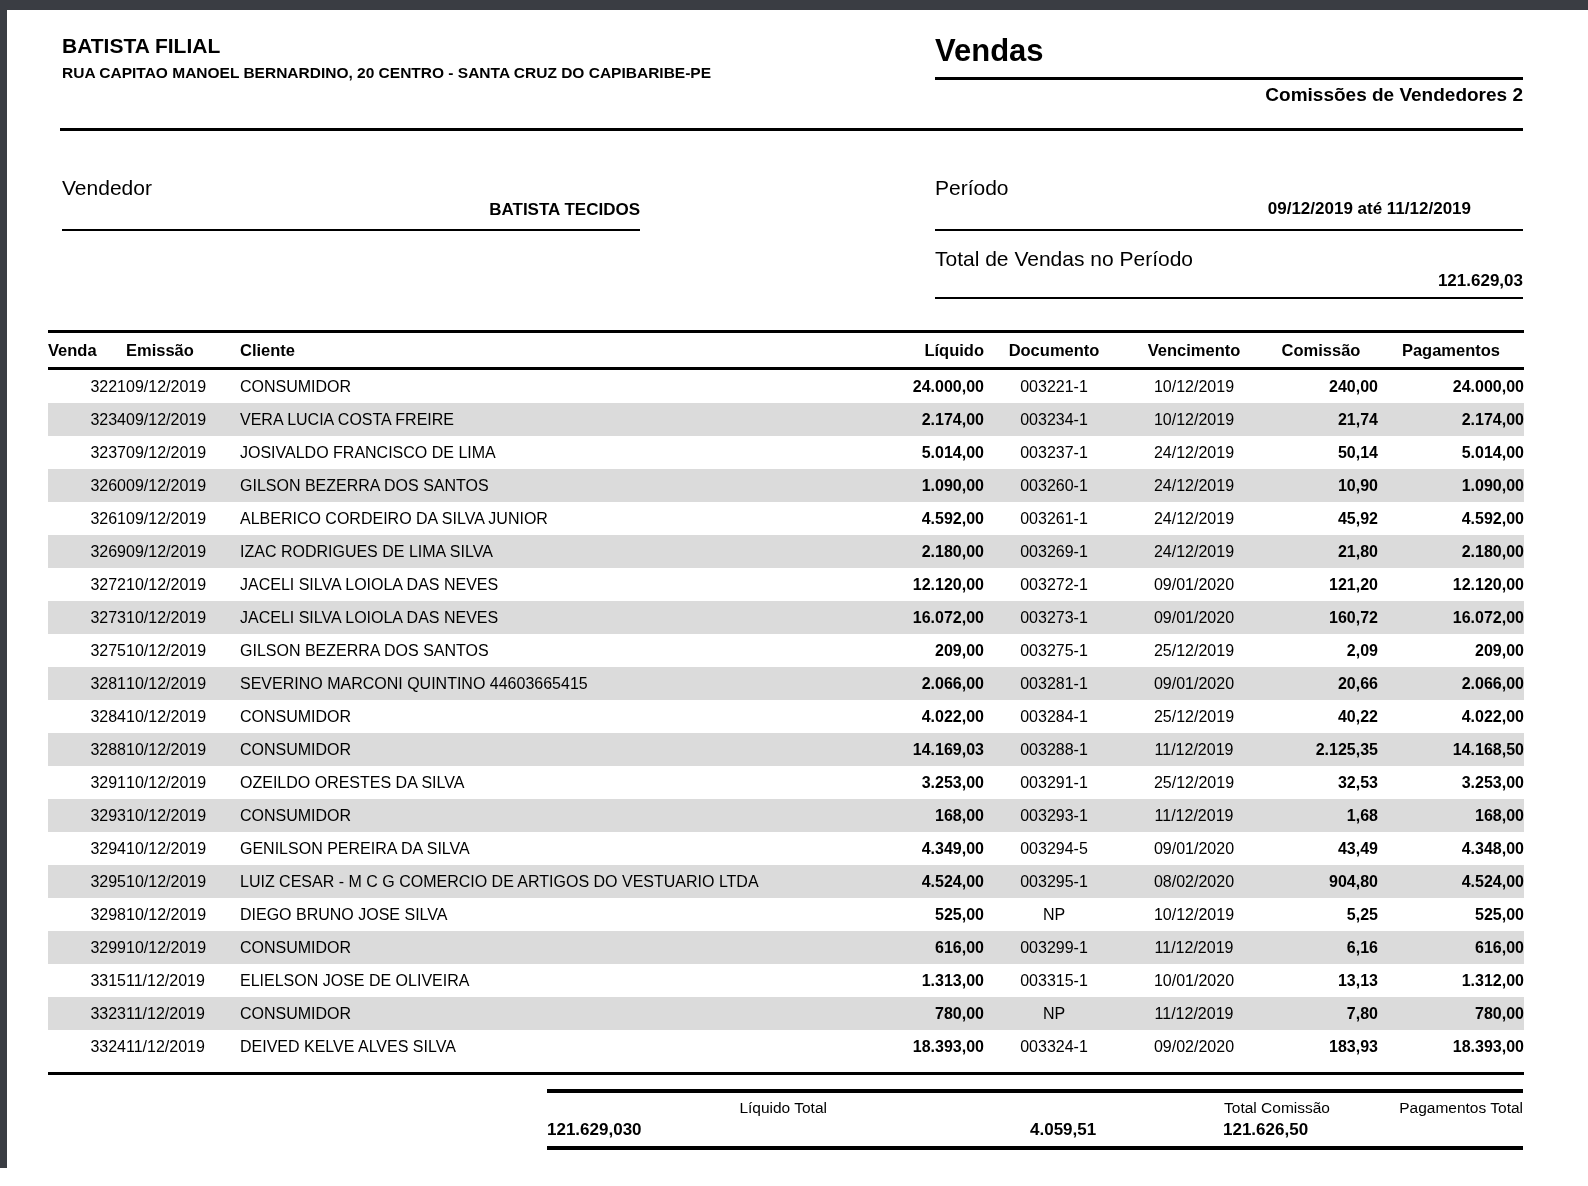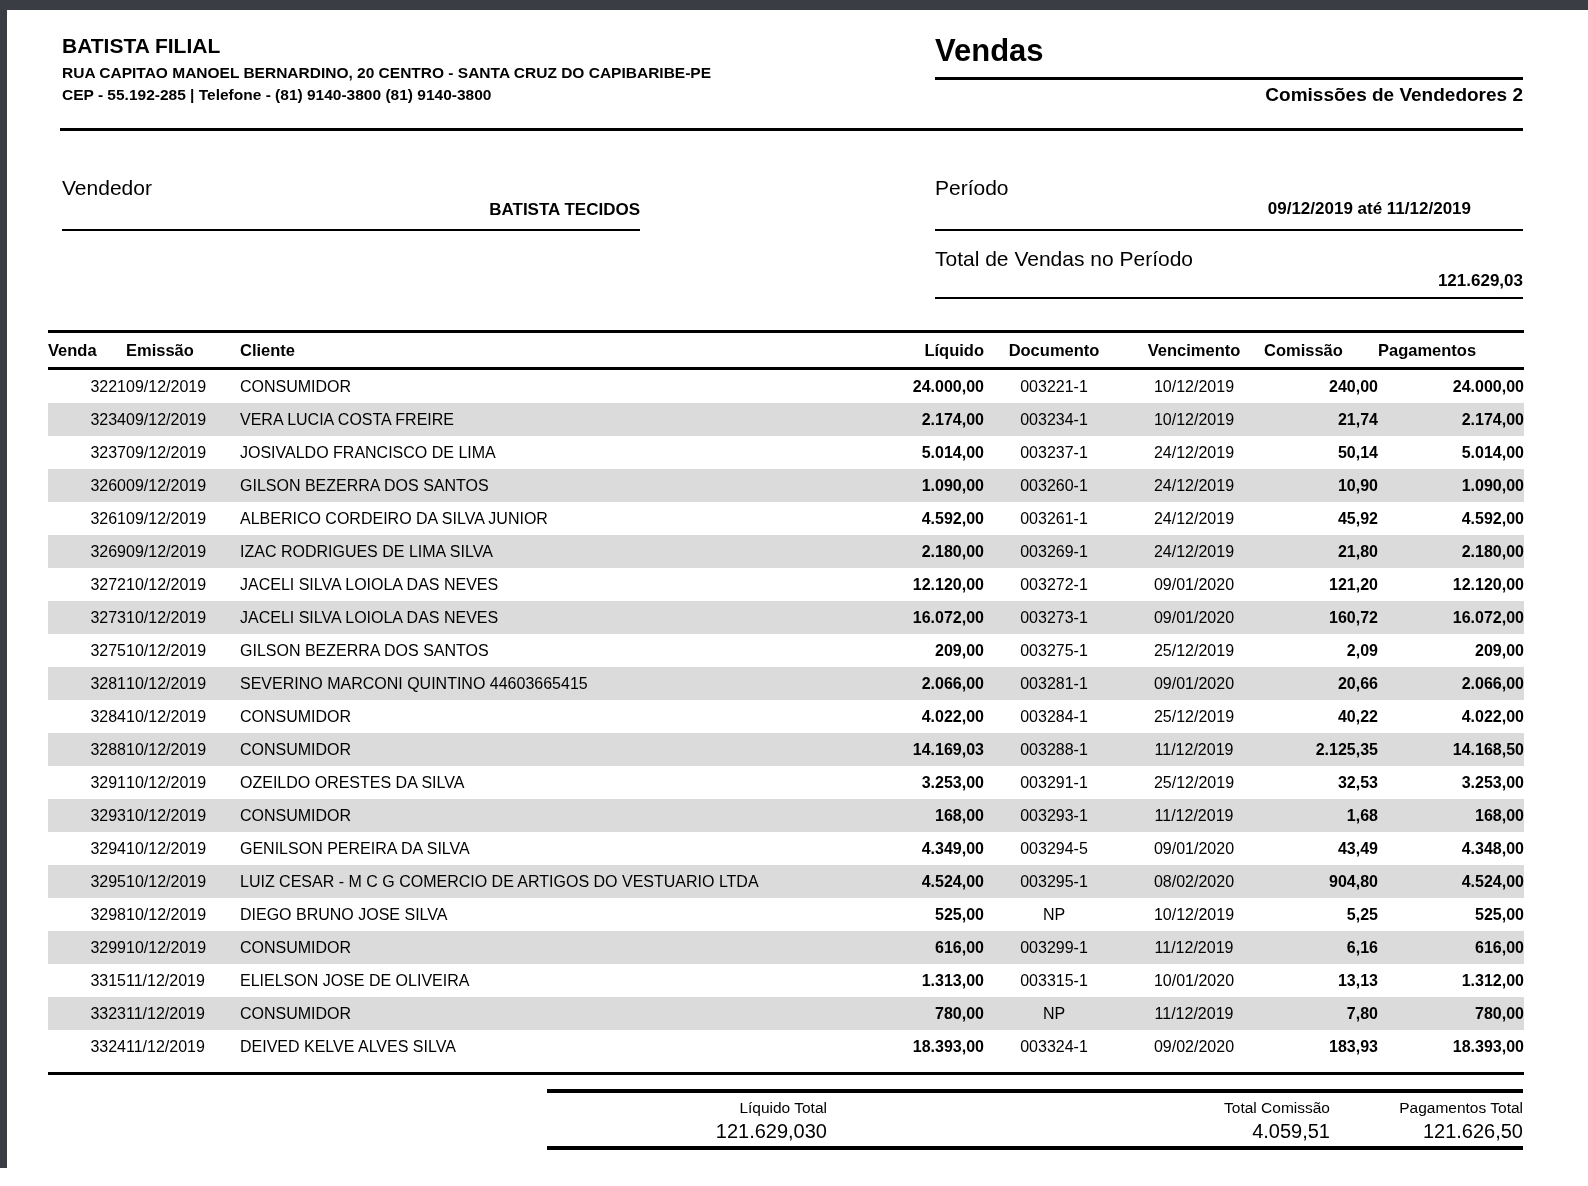--- a/index.html
+++ b/index.html
@@ -28,42 +28,41 @@
   .sales-table th{border-bottom:3px solid #000;height:34px;font-size:16.5px;font-weight:bold;padding:0;white-space:nowrap;}
   .sales-table td{height:33px;font-size:16px;padding:0;white-space:nowrap;overflow:hidden;}
   .sales-table tbody tr:nth-child(even){background:#dbdbdb;}
   .c1{width:78px;}  .c2{width:114px;} .c3{width:646px;} .c4{width:98px;}
   .c5{width:140px;} .c6{width:140px;} .c7{width:114px;} .c8{width:146px;}
   .th-venda{text-align:left;padding-left:14px;}
   .th-emissao{text-align:left;padding-left:16px;}
   .th-cliente{text-align:left;padding-left:18px;}
   .th-liquido{text-align:right;padding-right:24px;}
   .th-doc,.th-venc{text-align:center;}
-  .th-com,.th-pag{text-align:left;padding-right:2px;}
+  .th-com,.th-pag{text-align:center;padding-right:2px;}
   .td-venda{text-align:right;padding-right:6px;}
   .td-emissao{text-align:left;padding-left:16px;}
   .td-cliente{text-align:left;padding-left:18px;}
   .td-liquido{text-align:right;padding-right:2px;}
   .td-doc,.td-venc{text-align:center;}
   .td-com,.td-pag{text-align:right;padding-right:2px;}
   .b{font-weight:bold;}
   
   .tot-lbl{position:absolute;top:1099px;font-size:15.5px;text-align:right;}
-  .tot-val{position:absolute;top:1120px;font-size:20px;font-weight:normal;text-align:right;}
+  .tot-val{position:absolute;top:1120px;font-size:17px;font-weight:bold;}
 </style>
 </head>
 <body>
 
 <div class="frame-top"></div>
 <div class="frame-left"></div>
 
 <div class="abs company">
   <div class="name">BATISTA FILIAL</div>
   <div class="addr">RUA CAPITAO MANOEL BERNARDINO, 20 CENTRO - SANTA CRUZ DO CAPIBARIBE-PE</div>
-  <div class="addr">CEP - 55.192-285 | Telefone - (81) 9140-3800 (81) 9140-3800</div>
 </div>
 
 <div class="abs report-title">Vendas</div>
 <div class="rule" style="left:935px;top:77px;width:588px;height:3px;"></div>
 <div class="abs report-subtitle">Comissões de Vendedores 2</div>
 
 <div class="rule" style="left:60px;top:128px;width:1463px;height:3px;"></div>
 
 <div class="abs lbl" style="left:62px;top:176px;">Vendedor</div>
 <div class="abs val" style="left:62px;top:200px;width:578px;">BATISTA TECIDOS</div>

